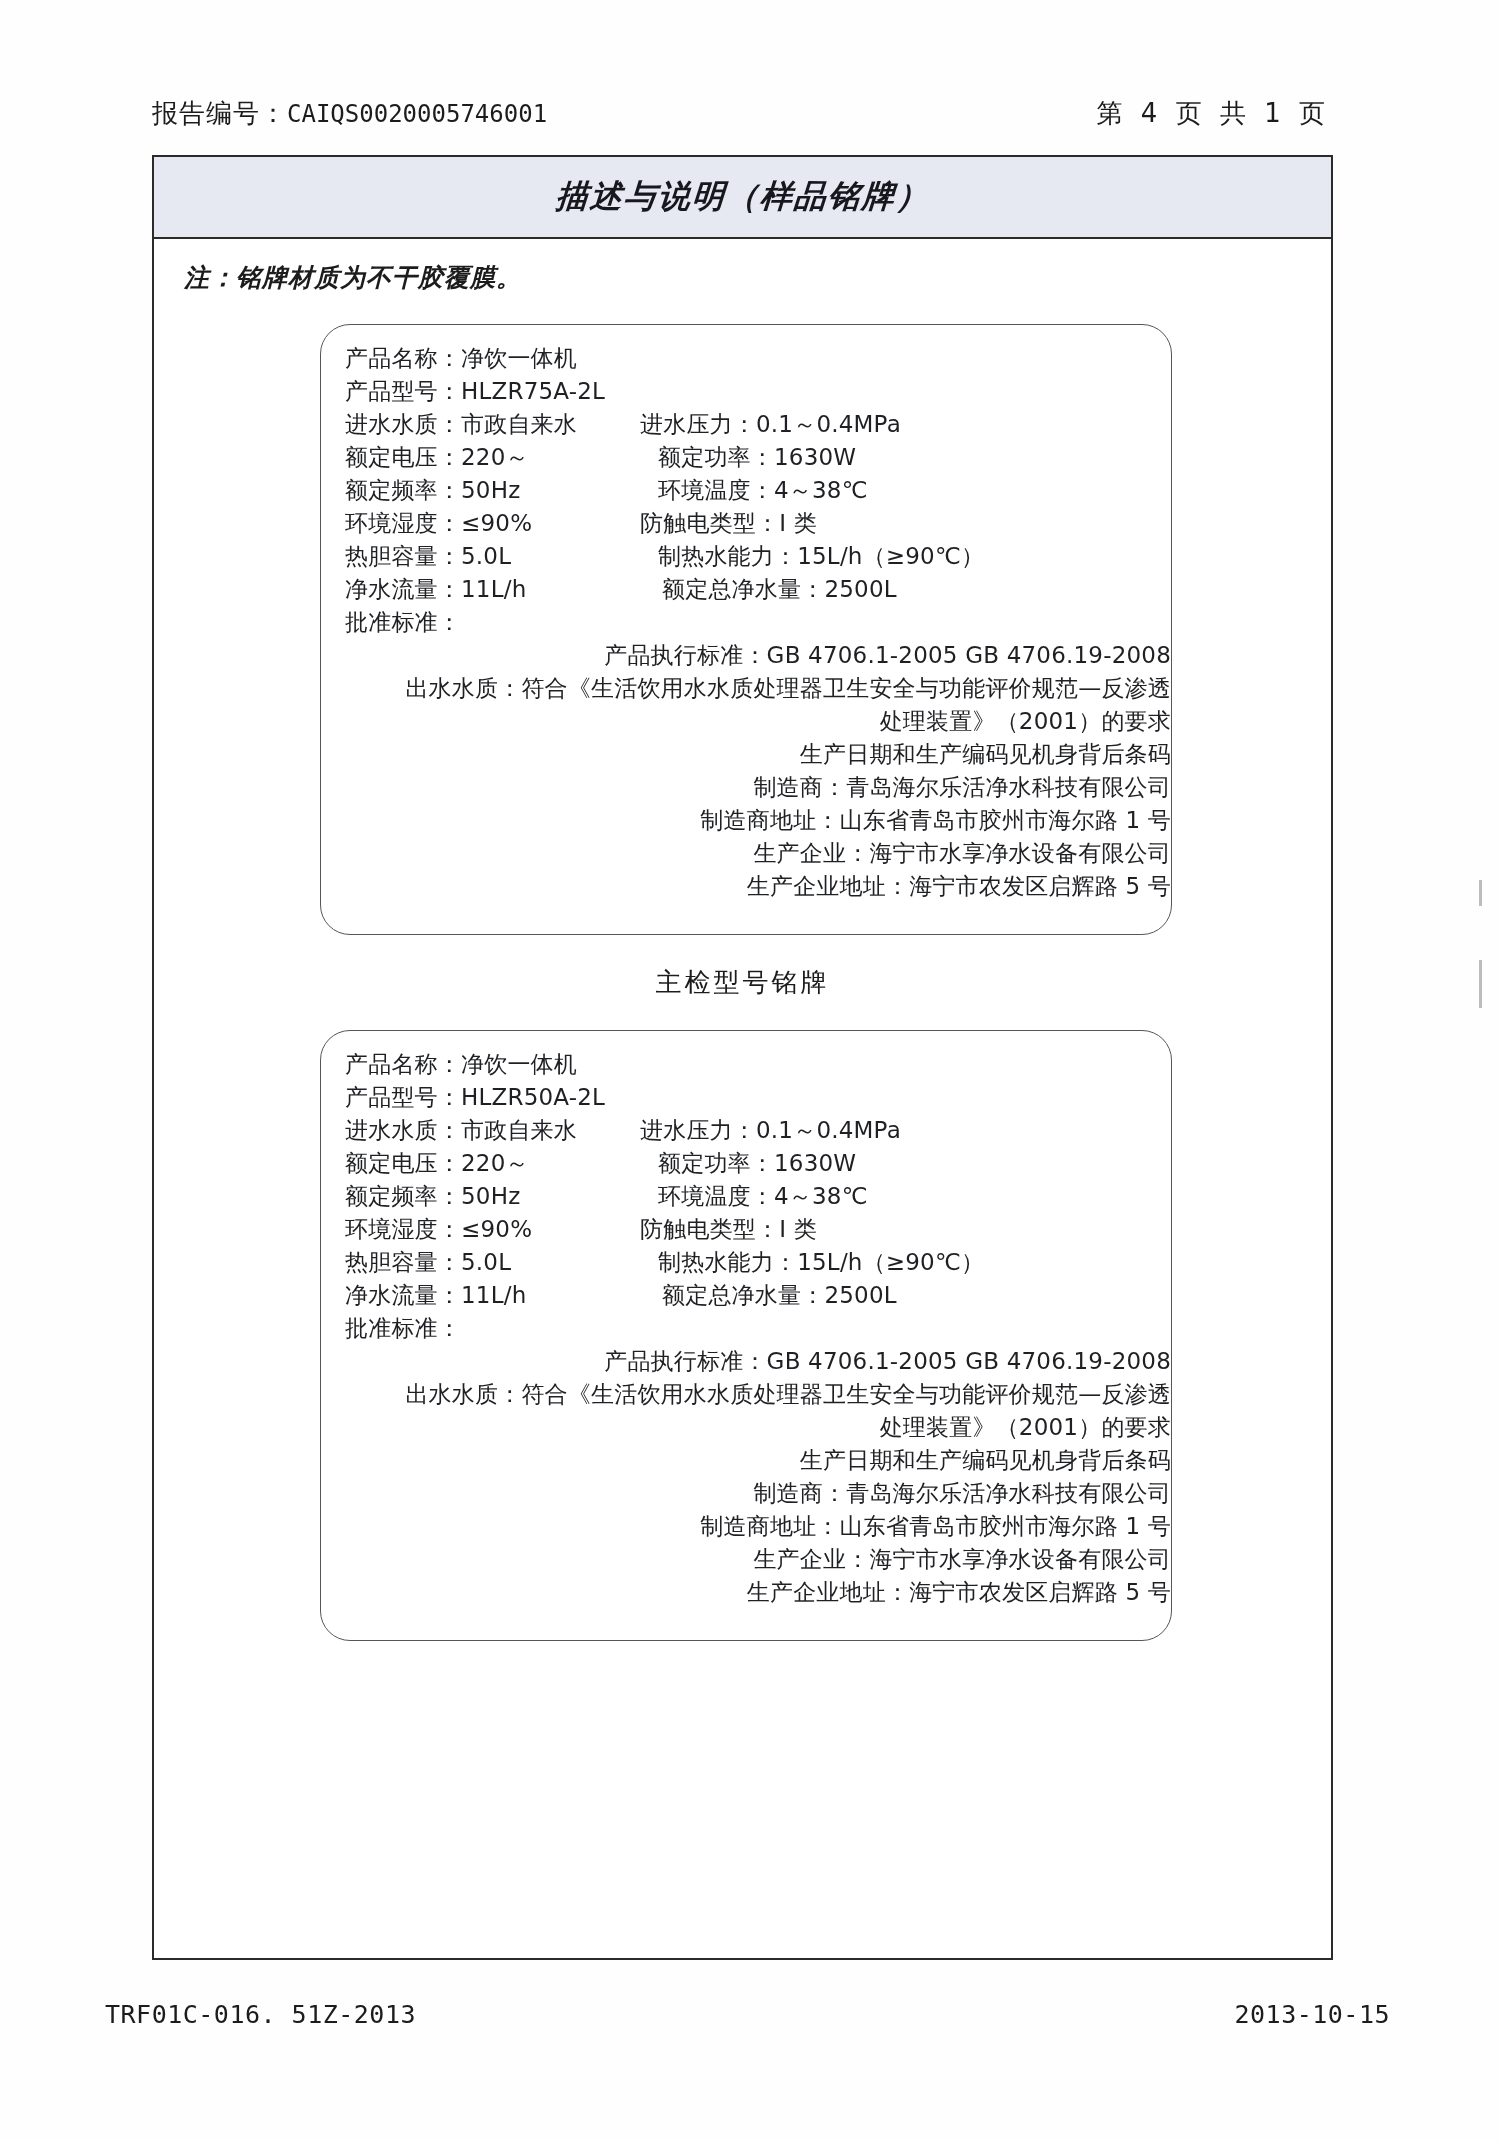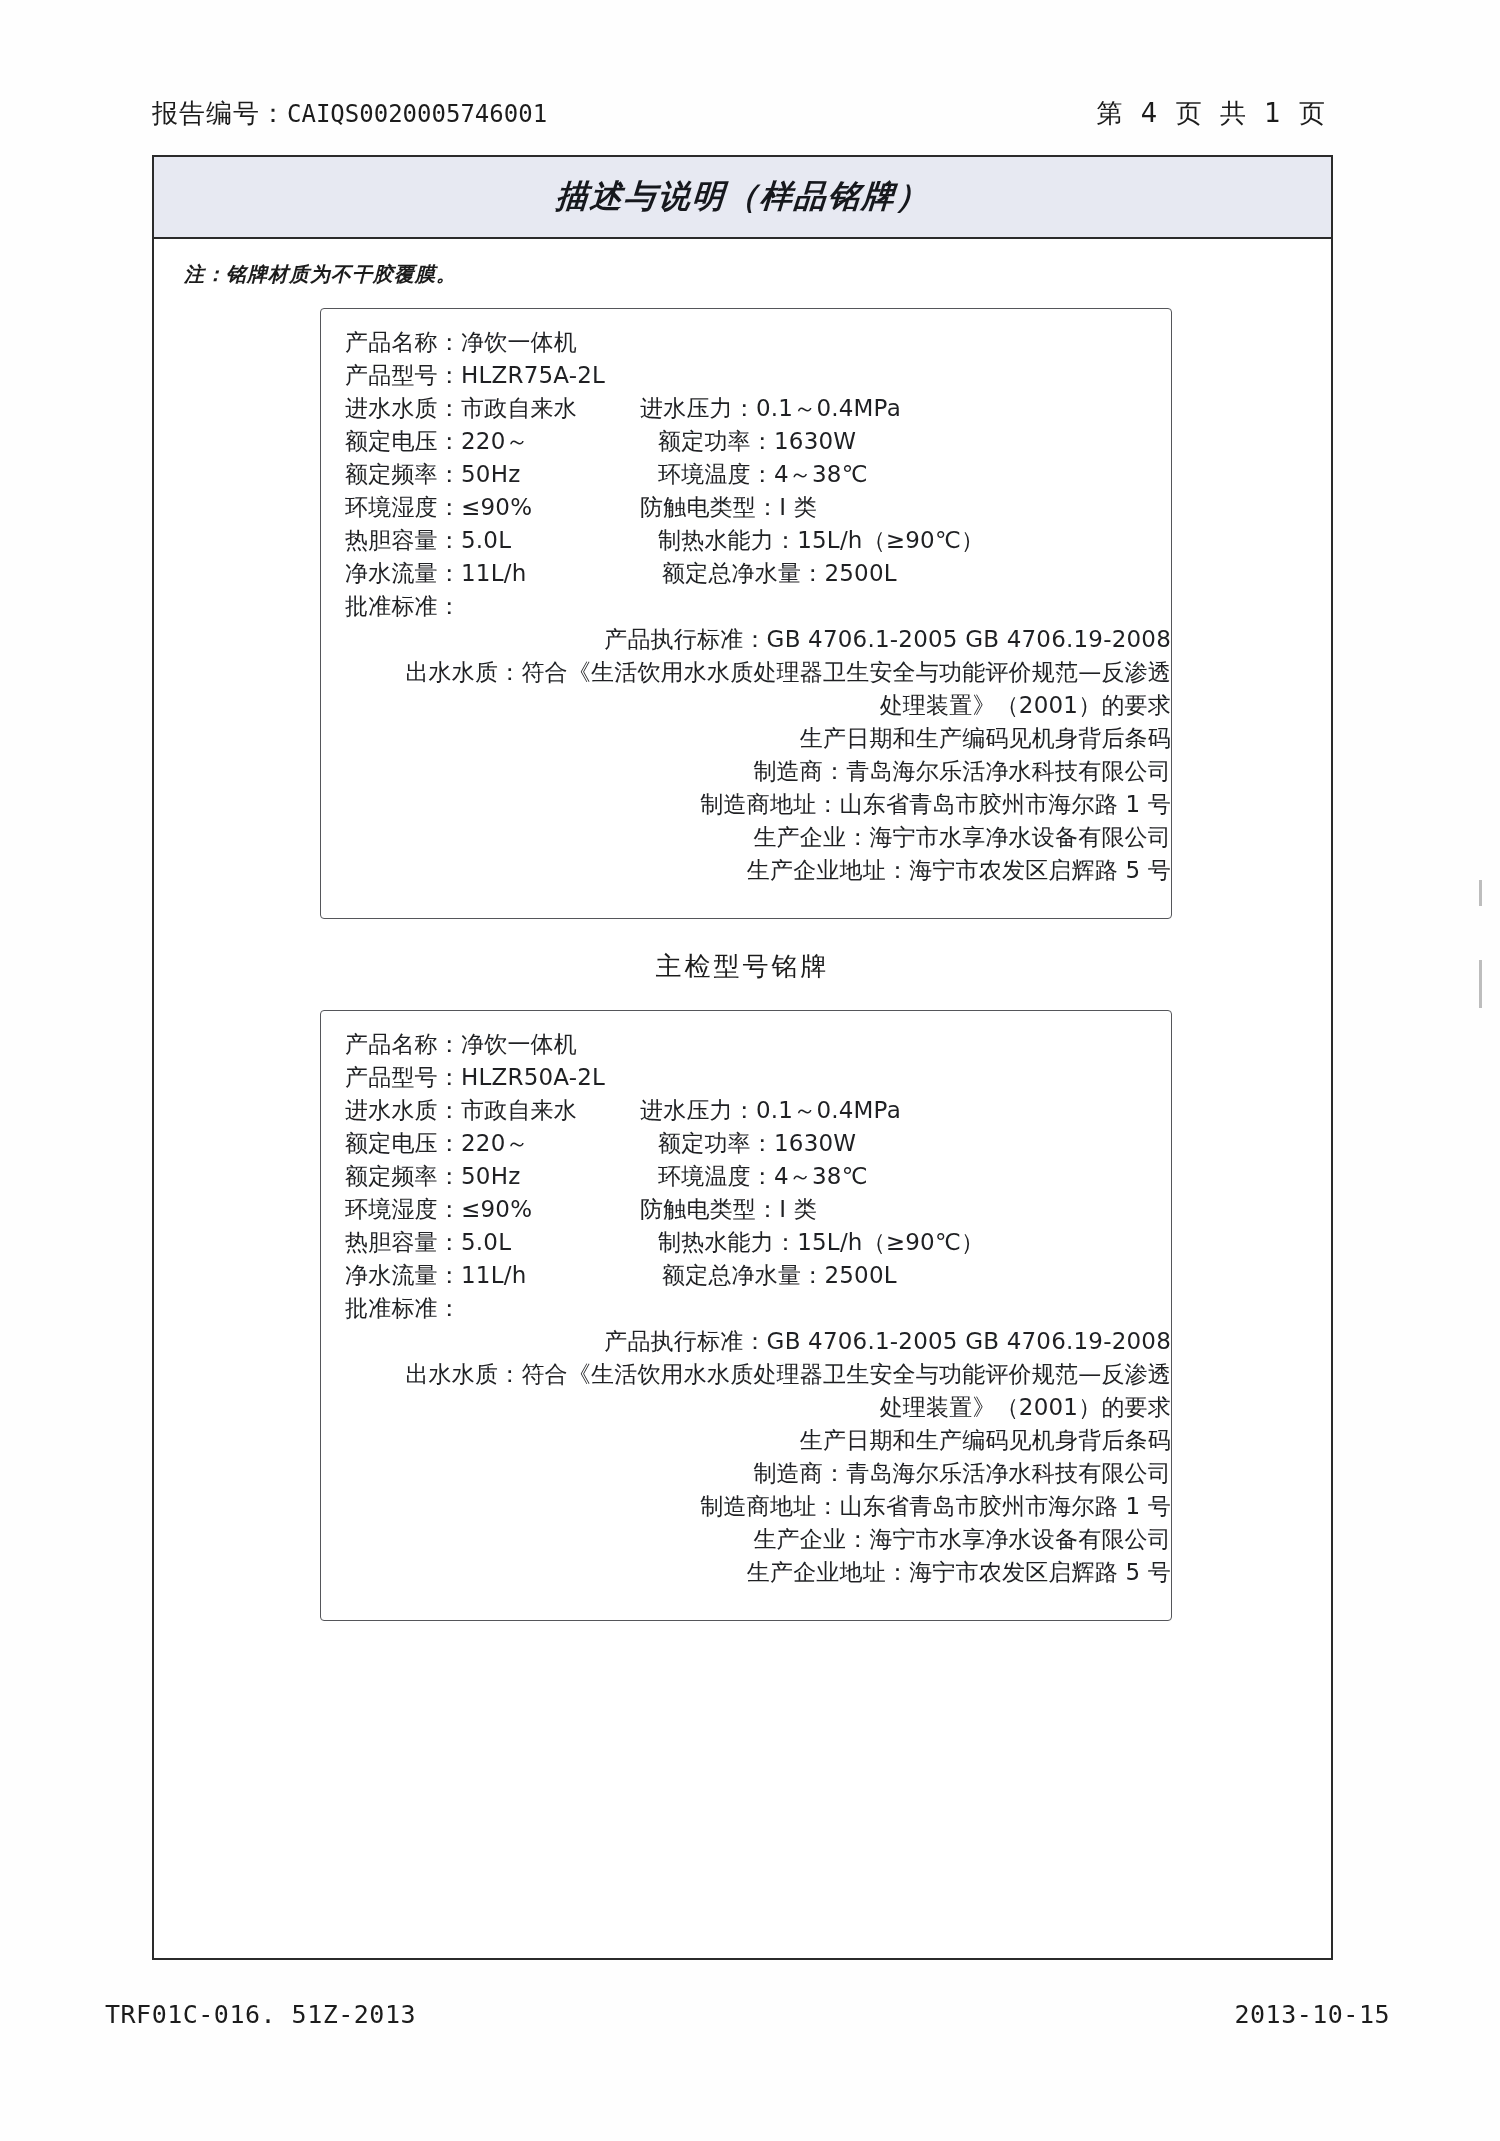--- a/index.html
+++ b/index.html
@@ -83,36 +83,36 @@
     letter-spacing: 2px;
     color: #16181d;
     font-style: italic;
     font-weight: 600;
     transform: skewX(-4deg);
   }
 
   .note {
     margin: 22px 0 0 30px;
     font-family: "DejaVu Sans", sans-serif;
-    font-size: 20px;
+    font-size: 25px;
     letter-spacing: 1px;
     color: #1c1c1c;
     font-style: italic;
     font-weight: 600;
   }
 
   
   .plate-wrap { position: relative; }
   .plate {
     position: relative;
-    margin: 20px auto 0 auto;
+    margin: 30px auto 0 auto;
     width: 852px;
     margin-left: 166px;
     border: 1.6px solid #55565a;
-    border-radius: 4px;
+    border-radius: 30px;
     box-sizing: border-box;
     padding: 22px 0 26px 24px;
     background: #ffffff;
   }
   .plate .row {
     display: flex;
     align-items: baseline;
     line-height: 1.0;
     height: 33px;
   }

